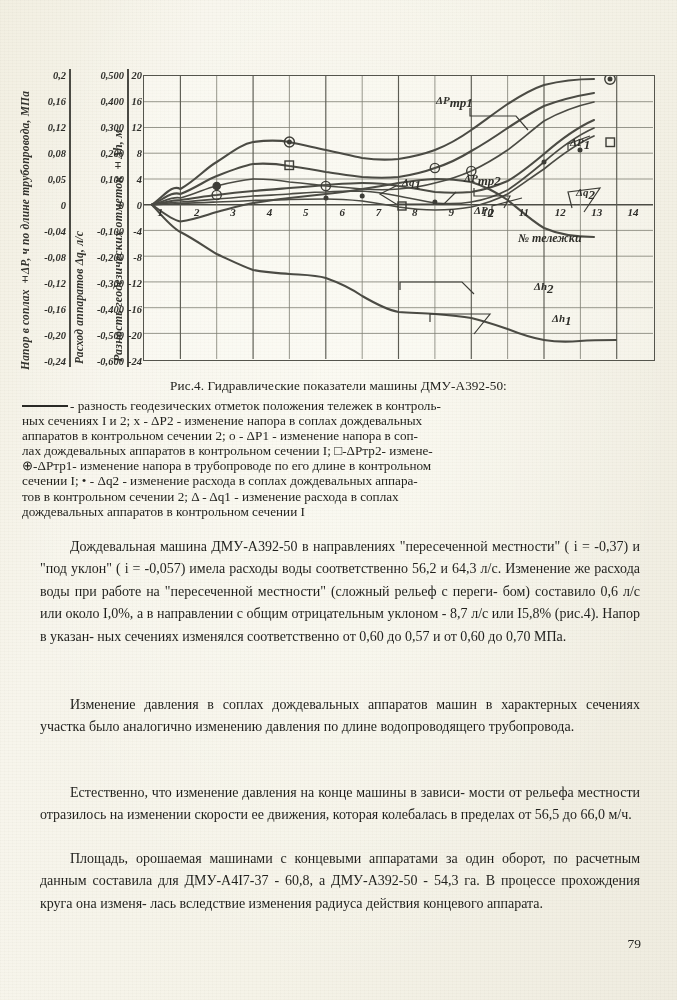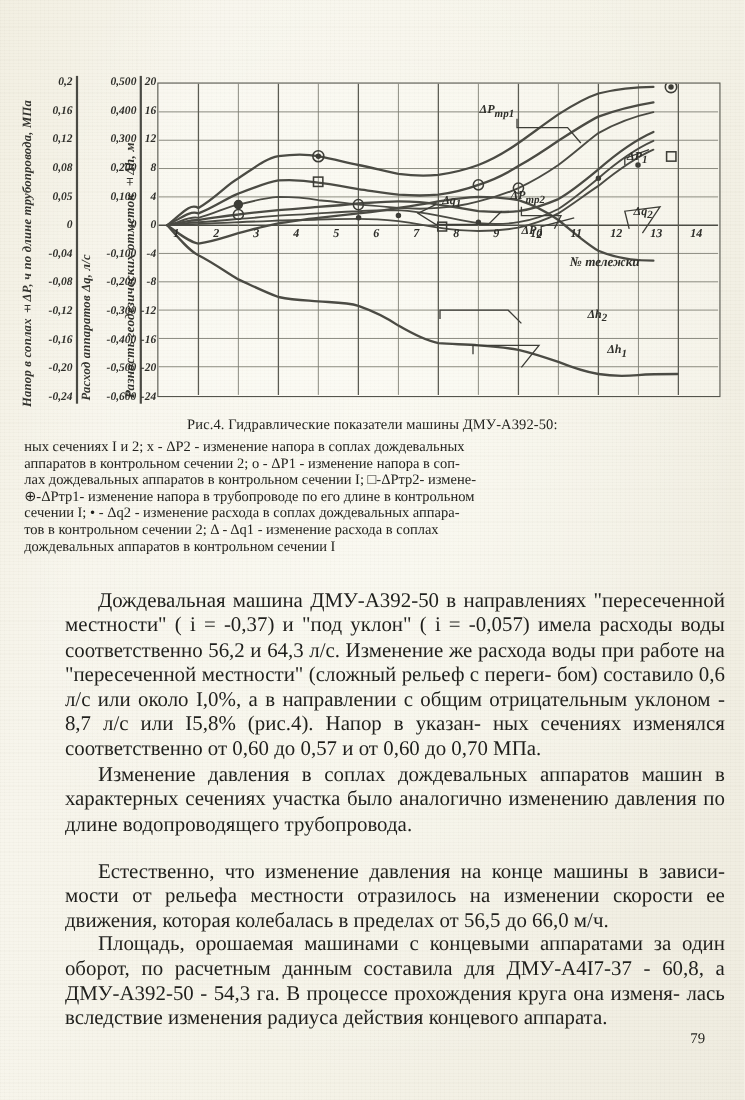--- a/index.html
+++ b/index.html
@@ -76,21 +76,21 @@
 
   .xnum{
     position:absolute;transform:translate(-50%,0);
     font-size:11px;font-style:italic;font-weight:700;color:#2e2e2a;
   }
   .clabel{
     position:absolute;
     font-size:11px;font-style:italic;font-weight:700;
     color:#2f2f2a;white-space:nowrap;
   }
-  .clabel sub{font-size:10px;}
+  .clabel sub{font-size:13px;}
   .xaxis-name{
     position:absolute;font-size:12px;font-style:italic;font-weight:700;
     color:#2f2f2a;white-space:nowrap;
   }
 
   
   .caption{
     position:absolute;left:0;right:0;top:378px;
     text-align:center;font-size:13.2px;font-weight:400;
     color:#23231f;letter-spacing:.1px;
@@ -102,22 +102,22 @@
   }
   .legend .ln{white-space:nowrap;}
   .dash{
     display:inline-block;width:46px;height:0;
     border-top:2.4px solid #2a2a26;
     vertical-align:3px;margin-right:2px;
   }
 
   .body{
     position:absolute;left:40px;width:600px;
-    font-size:19px;line-height:22.4px;
-    color:#1f1f1c;text-align:justify;margin-left:19px;
+    font-size:14px;line-height:22.4px;
+    color:#1f1f1c;text-align:justify;
   }
   .body p{margin:0;text-indent:30px;}
 
   #para1{top:536px;}
   #para2{top:694px;}
   #para3{top:782px;}
   #para4{top:848px;}
 
   .pageno{
     position:absolute;right:36px;top:936px;
@@ -277,20 +277,21 @@
       <div class="xnum" style="left: 452.646px; top: 130px;">13</div>
       <div class="xnum" style="left: 489.004px; top: 130px;">14</div>
     </div>
 
   <div class="xaxis-name" style="left:518px;top:231px;">№ тележки</div>
 </div>
 
 <div class="caption">Рис.4. Гидравлические показатели машины ДМУ-А392-50:</div>
 
 <div class="legend">
+  <div class="ln"><span class="dash"></span><span>- разность геодезических отметок положения тележек в контроль-</span></div>
   <div class="ln">ных сечениях I и 2; x - ΔР2 - изменение напора в соплах дождевальных</div>
   <div class="ln">аппаратов в контрольном сечении 2; о - ΔР1 - изменение напора в соп-</div>
   <div class="ln">лах дождевальных аппаратов в контрольном сечении I; □-ΔРтр2- измене-</div>
   <div class="ln">⊕-ΔРтр1- изменение напора в трубопроводе по его длине в контрольном</div>
   <div class="ln">сечении I; • - Δq2 - изменение расхода в соплах дождевальных аппара-</div>
   <div class="ln">тов в контрольном сечении 2; Δ - Δq1 - изменение расхода в соплах</div>
   <div class="ln">дождевальных аппаратов в контрольном сечении I</div>
 </div>
 
 <div class="body" id="para1">

